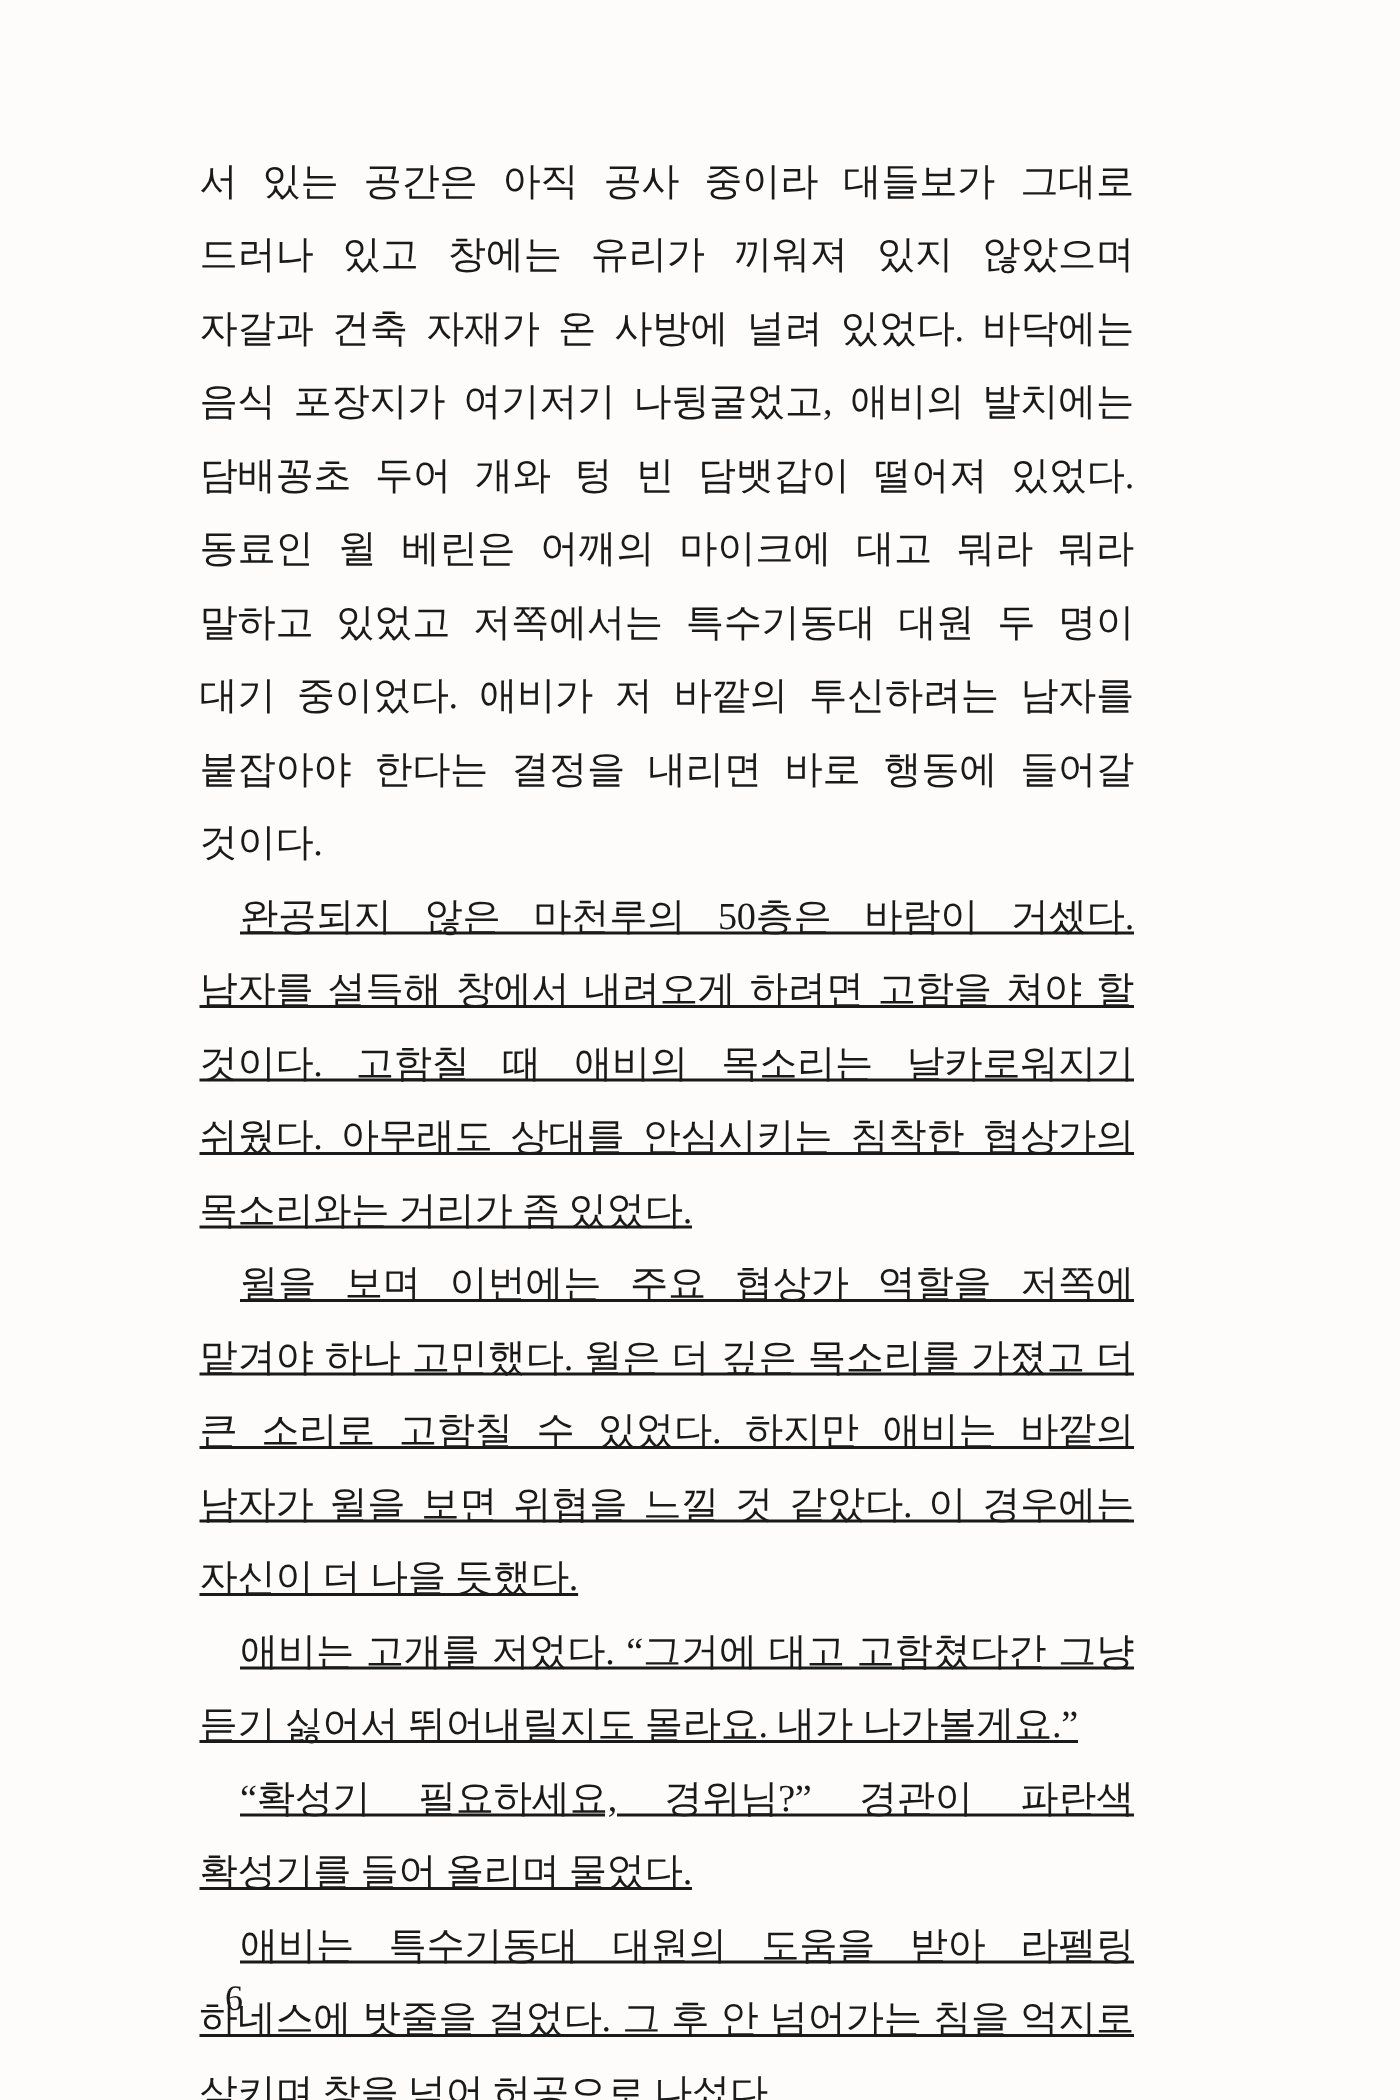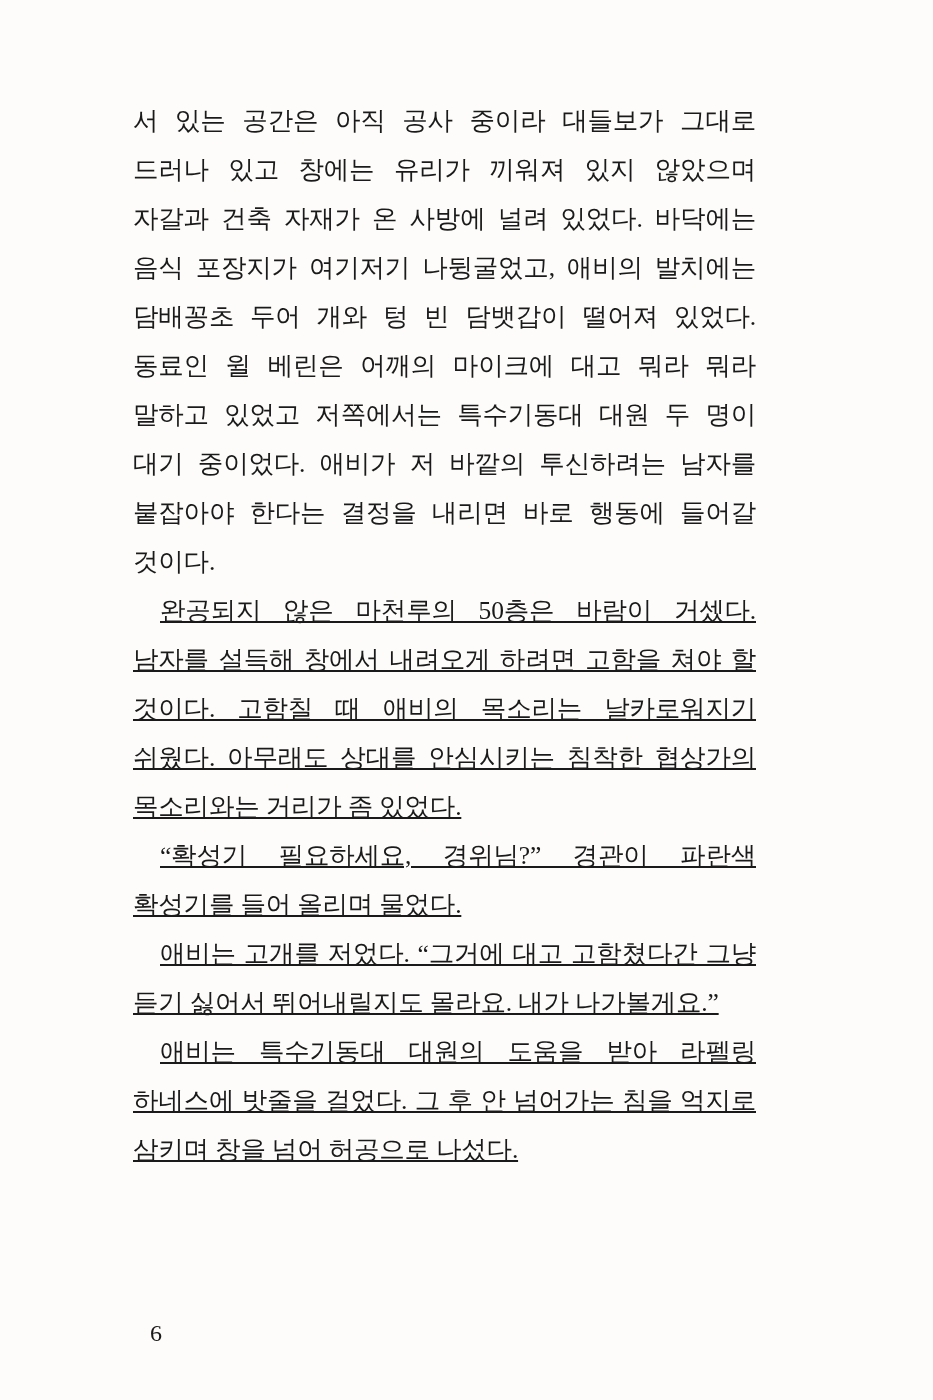--- a/index.html
+++ b/index.html
@@ -48,19 +48,20 @@
     color: #1a1a1a;
   }
 </style>
 </head>
 <body>
 
 <div class="page">
   <div class="body-text">
     <p class="para">서 있는 공간은 아직 공사 중이라 대들보가 그대로 드러나 있고 창에는 유리가 끼워져 있지 않았으며 자갈과 건축 자재가 온 사방에 널려 있었다. 바닥에는 음식 포장지가 여기저기 나뒹굴었고, 애비의 발치에는 담배꽁초 두어 개와 텅 빈 담뱃갑이 떨어져 있었다. 동료인 윌 베린은 어깨의 마이크에 대고 뭐라 뭐라 말하고 있었고 저쪽에서는 특수기동대 대원 두 명이 대기 중이었다. 애비가 저 바깥의 투신하려는 남자를 붙잡아야 한다는 결정을 내리면 바로 행동에 들어갈 것이다.</p>
     <p class="para indented">완공되지 않은 마천루의 50층은 바람이 거셌다. 남자를 설득해 창에서 내려오게 하려면 고함을 쳐야 할 것이다. 고함칠 때 애비의 목소리는 날카로워지기 쉬웠다. 아무래도 상대를 안심시키는 침착한 협상가의 목소리와는 거리가 좀 있었다.</p>
+    <p class="para indented">윌을 보며 이번에는 주요 협상가 역할을 저쪽에 맡겨야 하나 고민했다. 윌은 더 깊은 목소리를 가졌고 더 큰 소리로 고함칠 수 있었다. 하지만 애비는 바깥의 남자가 윌을 보면 위협을 느낄 것 같았다. 이 경우에는 자신이 더 나을 듯했다.</p>
+    <p class="para indented">애비는 고개를 저었다. “그거에 대고 고함쳤다간 그냥 듣기 싫어서 뛰어내릴지도 몰라요. 내가 나가볼게요.”</p>
     <p class="para indented">“확성기 필요하세요, 경위님?” 경관이 파란색 확성기를 들어 올리며 물었다.</p>
-    <p class="para indented">애비는 고개를 저었다. “그거에 대고 고함쳤다간 그냥 듣기 싫어서 뛰어내릴지도 몰라요. 내가 나가볼게요.”</p>
     <p class="para indented">애비는 특수기동대 대원의 도움을 받아 라펠링 하네스에 밧줄을 걸었다. 그 후 안 넘어가는 침을 억지로 삼키며 창을 넘어 허공으로 나섰다.</p>
 
   </div>
   <div class="page-number">6</div>
 </div>
 
 </body></html>

